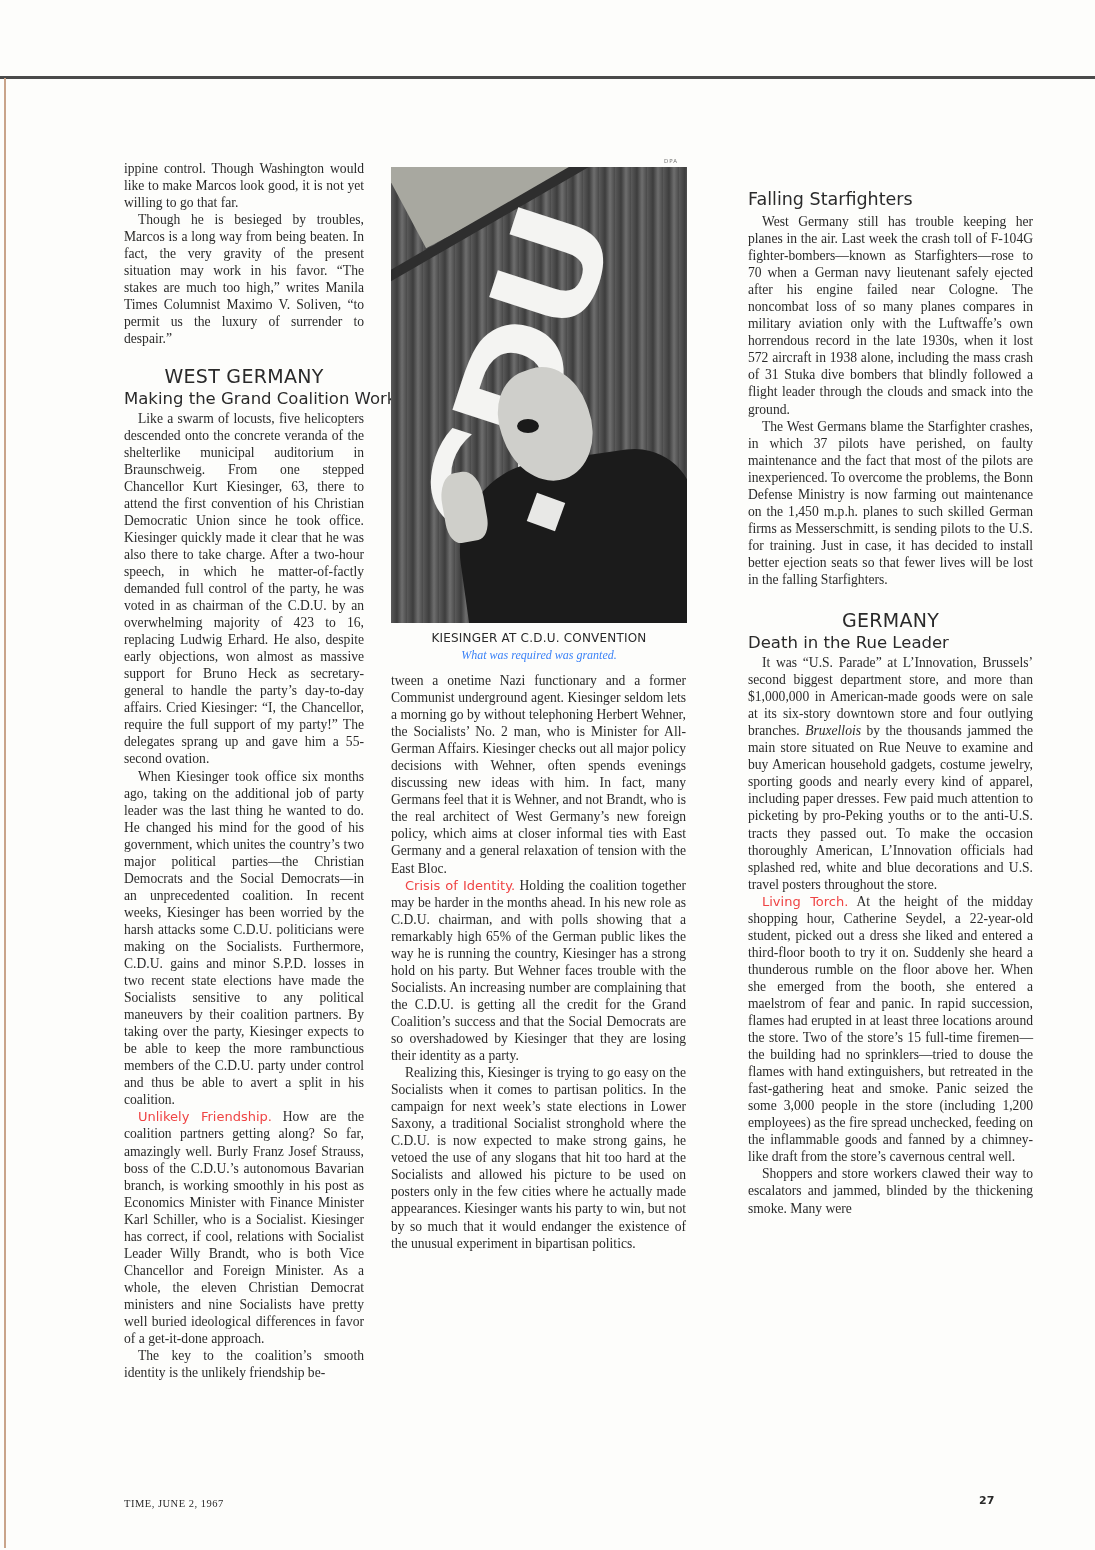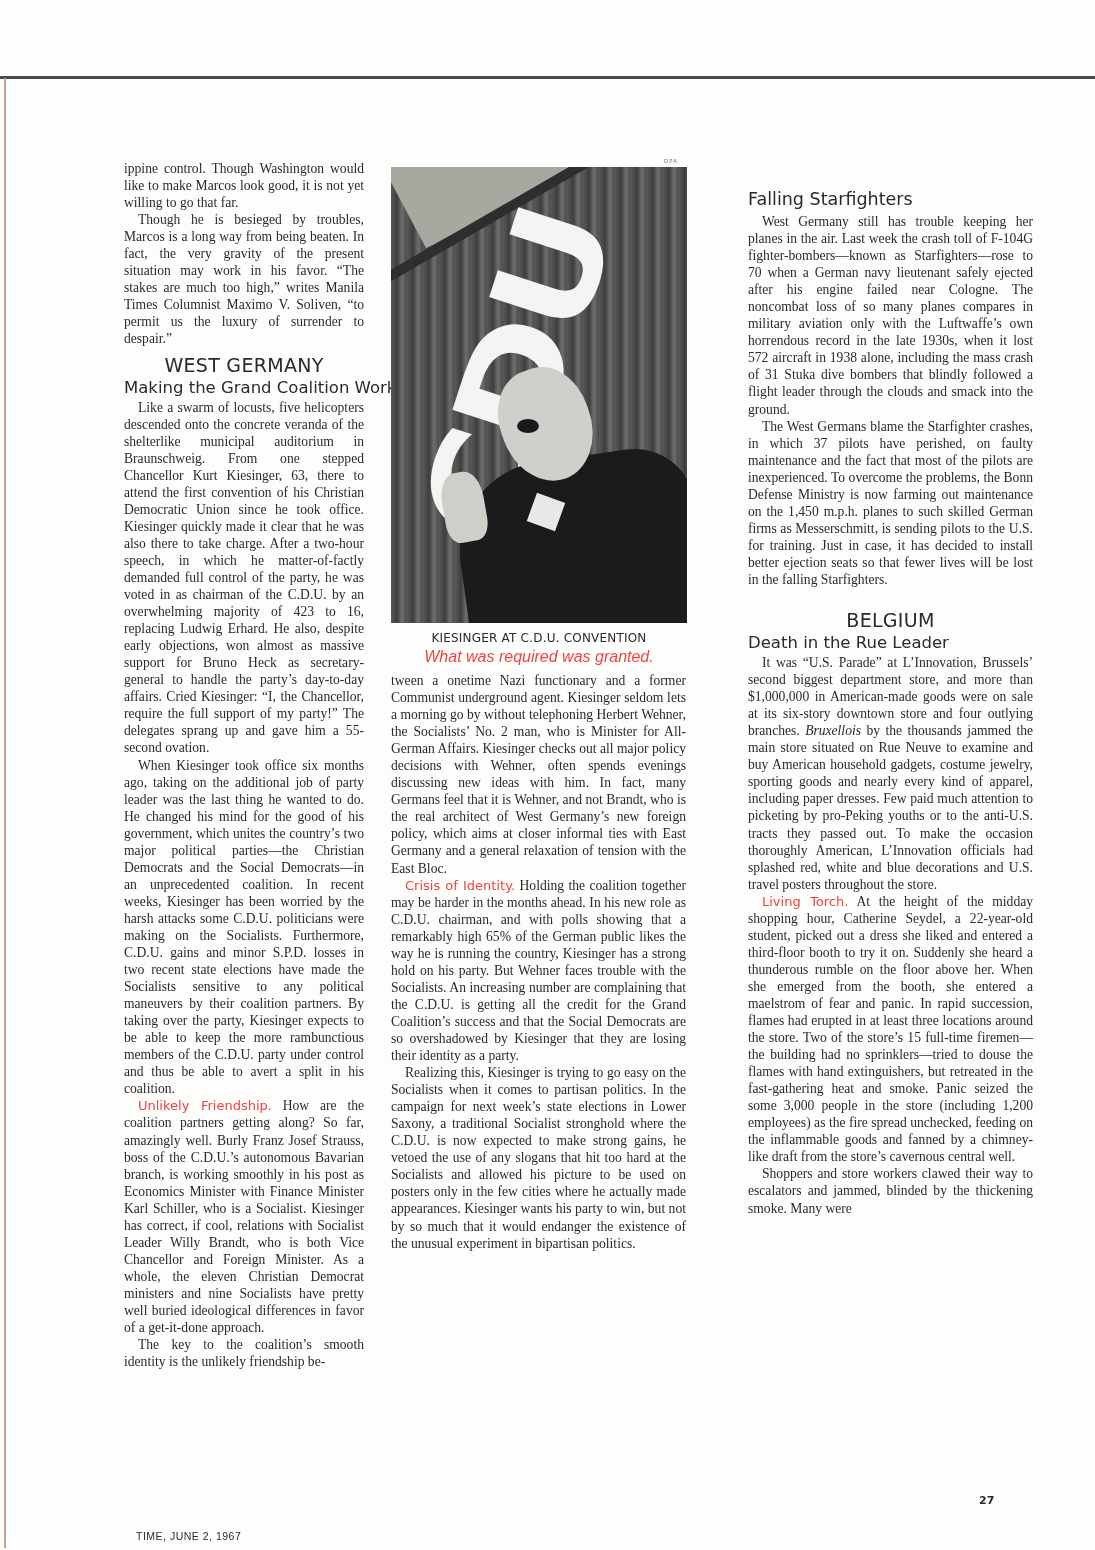--- a/index.html
+++ b/index.html
@@ -10,42 +10,42 @@
     .left-edge { position: absolute; left: 4px; top: 78px; width: 2px; height: 1470px; background: #c9a48a; }
 
     .col { position: absolute; top: 160px; font-size: 13.6px; line-height: 17.05px; text-align: justify; hyphens: manual; }
     .col1 { left: 124px; width: 240px; top: 160px; }
     .col2 { left: 391px; width: 295px; top: 672px; }
     .col3 { left: 712px; width: 285px; top: 188px; margin-left: 36px; }
 
     .col p { text-indent: 14px; }
     .col p.noindent { text-indent: 0; }
 
-    .section-title { font-family: "DejaVu Sans", "Liberation Sans", sans-serif; font-size: 19px; text-align: center; color: #2a2a2a; letter-spacing: 0.3px; margin-top: 5px; line-height: 24px; text-indent: 0; }
+    .section-title { font-family: "DejaVu Sans", "Liberation Sans", sans-serif; font-size: 19px; text-align: center; color: #2a2a2a; letter-spacing: 0.3px; margin-top: 16px; line-height: 24px; text-indent: 0; }
     .story-title { font-family: "DejaVu Sans", "Liberation Sans", sans-serif; font-size: 16.5px; color: #2a2a2a; line-height: 22px; text-align: left; text-indent: 0; white-space: nowrap; }
     .runin { font-family: "DejaVu Sans", "Liberation Sans", sans-serif; font-size: 13px; font-weight: normal; color: #ef4444; }
     .ital { font-style: italic; }
 
     .photo { position: absolute; left: 391px; top: 167px; width: 296px; height: 456px; overflow: hidden; background: #6d6d6d; }
     .photo-credit { position: absolute; left: 664px; top: 158px; font-family: "DejaVu Sans", sans-serif; font-size: 5.5px; letter-spacing: 1px; color: #777; }
     .photo .bg { position: absolute; inset: 0; background:
         repeating-linear-gradient(90deg, #5a5a5a 0px, #3d3d3d 6px, #6e6e6e 11px, #4a4a4a 16px); }
     .photo .ceiling { position: absolute; left: -40px; top: -60px; width: 420px; height: 160px; background: #a8a8a0; transform: rotate(-28deg); transform-origin: left top; }
     .photo .beam { position: absolute; left: -30px; top: 120px; width: 420px; height: 10px; background: #2e2e2e; transform: rotate(-30deg); transform-origin: left top; }
     .photo .letters { position: absolute; left: 10px; top: 110px; font-family: "DejaVu Sans", sans-serif; font-weight: bold; font-size: 150px; color: #f4f4f2; transform: rotate(-72deg) scaleY(0.9); transform-origin: left top; letter-spacing: -6px; line-height: 1; top: 350px; }
     .photo .man-body { position: absolute; left: 70px; top: 290px; width: 240px; height: 200px; background: #1b1b1b; border-radius: 90px 60px 0 0; transform: rotate(-8deg); }
     .photo .man-head { position: absolute; left: 110px; top: 200px; width: 90px; height: 115px; background: #cfcfcb; border-radius: 45% 45% 50% 50%; transform: rotate(-20deg); }
     .photo .man-mouth { position: absolute; left: 126px; top: 252px; width: 22px; height: 14px; background: #1a1a1a; border-radius: 50%; }
     .photo .man-hand { position: absolute; left: 52px; top: 305px; width: 42px; height: 70px; background: #cfcfca; border-radius: 40% 40% 30% 30%; transform: rotate(-10deg); }
     .photo .man-collar { position: absolute; left: 140px; top: 330px; width: 30px; height: 30px; background: #e8e8e6; transform: rotate(20deg); }
 
     .caption-head { position: absolute; left: 391px; top: 631px; width: 296px; text-align: center; font-family: "DejaVu Sans", "Liberation Sans", sans-serif; font-size: 12px; letter-spacing: 0.2px; color: #2a2a2a; }
-    .caption-sub { position: absolute; left: 391px; top: 648px; width: 296px; text-align: center; font-family: Liberation Sans, sans-serif; font-style: italic; font-size: 16px; color: #ef4444; }
+    .caption-sub { position: absolute; left: 391px; top: 648px; width: 296px; text-align: center; font-family: Liberation Serif, serif; font-style: italic; font-size: 12px; color: #3b82f6; }
 
-    .footer-left { position: absolute; left: 136px; top: 1498px; font-family: Liberation Sans, sans-serif; font-size: 10.5px; letter-spacing: 0.5px; color: #2a2a2a; margin-top: 32px; }
+    .footer-left { position: absolute; left: 124px; top: 1498px; font-family: Liberation Serif, serif; font-size: 10.5px; letter-spacing: 0.5px; color: #2a2a2a; }
     .footer-right { position: absolute; left: 979px; top: 1494px; font-family: "DejaVu Sans", "Liberation Sans", sans-serif; font-size: 11px; font-weight: bold; color: #2a2a2a; }
   </style>
 </head>
 <body>
 
 <div class="top-rule"></div>
 <div class="left-edge"></div>
 
 <div class="col col1">
   <p class="noindent">ippine control. Though Washington would like to make Marcos look good, it is not yet willing to go that far.</p>
@@ -77,21 +77,21 @@
 <div class="col col2">
   <p class="noindent">tween a onetime Nazi functionary and a former Communist underground agent. Kiesinger seldom lets a morning go by without telephoning Herbert Wehner, the Socialists’ No. 2 man, who is Minister for All-German Affairs. Kiesinger checks out all major policy decisions with Wehner, often spends evenings discussing new ideas with him. In fact, many Germans feel that it is Wehner, and not Brandt, who is the real architect of West Germany’s new foreign policy, which aims at closer informal ties with East Germany and a general relaxation of tension with the East Bloc.</p>
   <p><span class="runin">Crisis of Identity.</span><span> Holding the coalition together may be harder in the months ahead. In his new role as C.D.U. chairman, and with polls showing that a remarkably high 65% of the German public likes the way he is running the country, Kiesinger has a strong hold on his party. But Wehner faces trouble with the Socialists. An increasing number are complaining that the C.D.U. is getting all the credit for the Grand Coalition’s success and that the Social Democrats are so overshadowed by Kiesinger that they are losing their identity as a party.</span></p>
   <p>Realizing this, Kiesinger is trying to go easy on the Socialists when it comes to partisan politics. In the campaign for next week’s state elections in Lower Saxony, a traditional Socialist stronghold where the C.D.U. is now expected to make strong gains, he vetoed the use of any slogans that hit too hard at the Socialists and allowed his picture to be used on posters only in the few cities where he actually made appearances. Kiesinger wants his party to win, but not by so much that it would endanger the existence of the unusual experiment in bipartisan politics.</p>
 </div>
 
 <div class="col col3">
   <div class="story-title" style="font-size:17.5px; margin-bottom:3px;">Falling Starfighters</div>
   <p>West Germany still has trouble keeping her planes in the air. Last week the crash toll of F-104G fighter-bombers—known as Starfighters—rose to 70 when a German navy lieutenant safely ejected after his engine failed near Cologne. The noncombat loss of so many planes compares in military aviation only with the Luftwaffe’s own horrendous record in the late 1930s, when it lost 572 aircraft in 1938 alone, including the mass crash of 31 Stuka dive bombers that blindly followed a flight leader through the clouds and smack into the ground.</p>
   <p>The West Germans blame the Starfighter crashes, in which 37 pilots have perished, on faulty maintenance and the fact that most of the pilots are inexperienced. To overcome the problems, the Bonn Defense Ministry is now farming out maintenance on the 1,450 m.p.h. planes to such skilled German firms as Messerschmitt, is sending pilots to the U.S. for training. Just in case, it has decided to install better ejection seats so that fewer lives will be lost in the falling Starfighters.</p>
-  <div class="section-title" style="margin-top:20px;">BELGIUM</div>
+  <div class="section-title" style="margin-top:20px;">GERMANY</div>
   <div class="story-title">Death in the Rue Leader</div>
   <p><span>It was “U.S. Parade” at L’Innovation, Brussels’ second biggest department store, and more than $1,000,000 in American-made goods were on sale at its six-story downtown store and four outlying branches. </span><span class="ital">Bruxellois</span><span> by the thousands jammed the main store situated on Rue Neuve to examine and buy American household gadgets, costume jewelry, sporting goods and nearly every kind of apparel, including paper dresses. Few paid much attention to picketing by pro-Peking youths or to the anti-U.S. tracts they passed out. To make the occasion thoroughly American, L’Innovation officials had splashed red, white and blue decorations and U.S. travel posters throughout the store.</span></p>
   <p><span class="runin">Living Torch.</span><span> At the height of the midday shopping hour, Catherine Seydel, a 22-year-old student, picked out a dress she liked and entered a third-floor booth to try it on. Suddenly she heard a thunderous rumble on the floor above her. When she emerged from the booth, she entered a maelstrom of fear and panic. In rapid succession, flames had erupted in at least three locations around the store. Two of the store’s 15 full-time firemen—the building had no sprinklers—tried to douse the flames with hand extinguishers, but retreated in the fast-gathering heat and smoke. Panic seized the some 3,000 people in the store (including 1,200 employees) as the fire spread unchecked, feeding on the inflammable goods and fanned by a chimney-like draft from the store’s cavernous central well.</span></p>
   <p>Shoppers and store workers clawed their way to escalators and jammed, blinded by the thickening smoke. Many were</p>
 </div>
 
 <div class="footer-left">TIME, JUNE 2, 1967</div>
 <div class="footer-right">27</div>
 
 </body></html>

